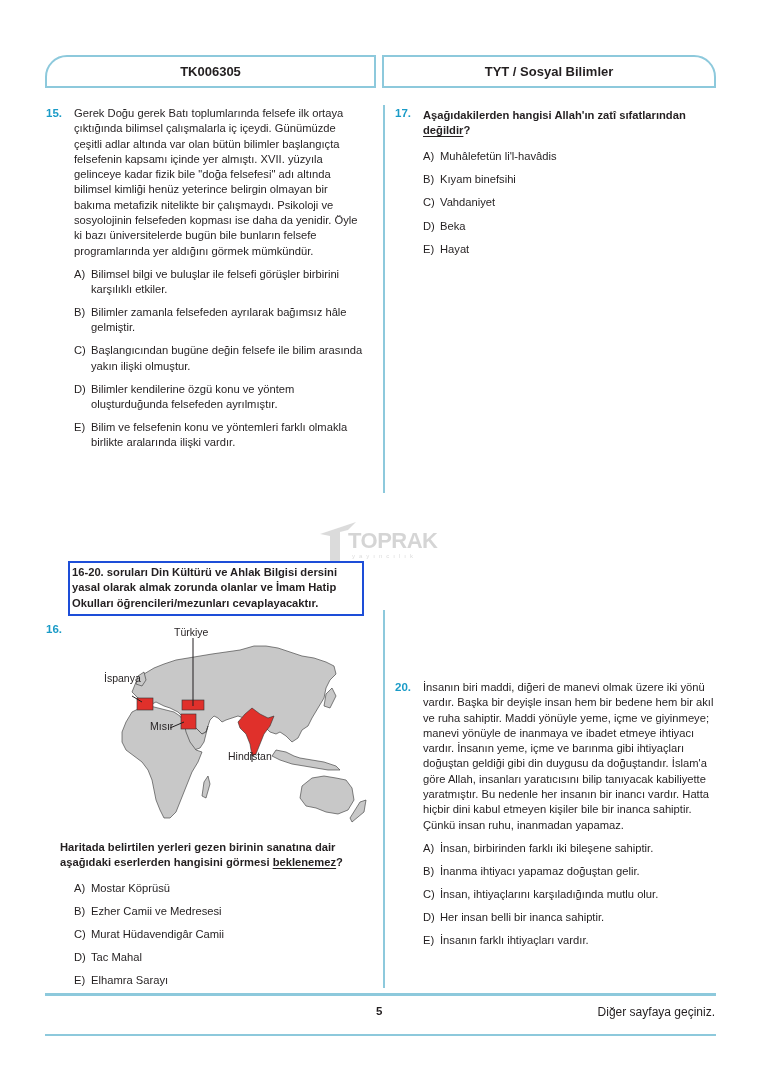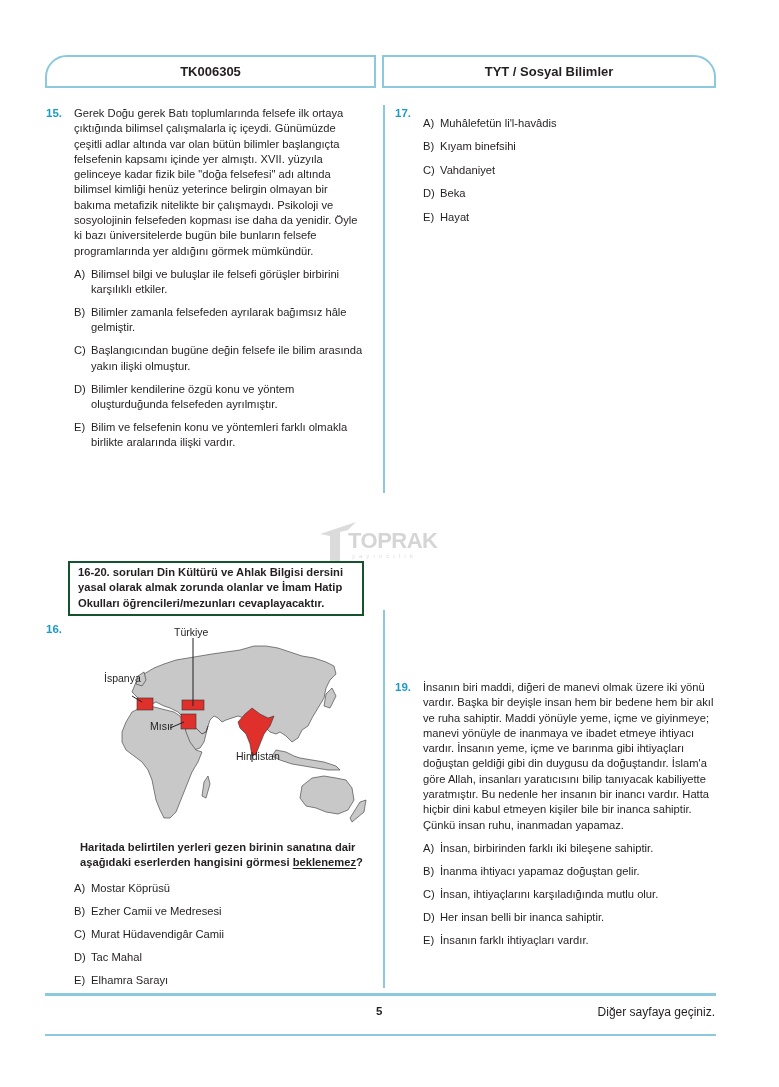--- a/index.html
+++ b/index.html
@@ -42,34 +42,34 @@
 
     #q15 { left: 46px; top: 106px; width: 318px; }
     #q17 { left: 395px; top: 106px; width: 320px; }
     #q17 .opts { margin-top: 10px; }
     #q17 .opt { margin-bottom: 8.1px; }
     #q16 { left: 46px; top: 622px; width: 330px; }
     #q18 { left: 395px; top: 680px; width: 320px; }
 
     #notice {
       position: absolute; left: 68px; top: 561px; width: 296px;
-      border: 2px solid #14532d; padding: 2px 6px 3px 8px;
+      border: 2px solid #1d4ed8; padding: 2px 6px 3px 2px;
       font-size: 11.2px; line-height: 15.3px; font-weight: bold;
       background: #fff;
     }
 
     #watermark { position: absolute; left: 318px; top: 516px; width: 130px; height: 50px; opacity: 0.35; }
     #wm-text { position: absolute; left: 30px; top: 12px; font-size: 22px; font-weight: bold; color: #8a8a8a; letter-spacing: -0.5px; }
     #wm-sub { position: absolute; left: 34px; top: 37px; font-size: 6px; color: #999; letter-spacing: 4px; }
     #wm-mark { position: absolute; left: 0; top: 0; }
 
     #map { position: absolute; left: 80px; top: 622px; width: 292px; height: 210px; }
     .map-label { position: absolute; font-size: 10.5px; color: #231f20; }
 
-    #q16-stem { position: absolute; left: 80px; top: 840px; width: 300px; font-size: 11.2px; line-height: 15.3px; font-weight: bold; }
+    #q16-stem { position: absolute; left: 60px; top: 840px; width: 300px; font-size: 11.2px; line-height: 15.3px; font-weight: bold; }
     #q16-opts { position: absolute; left: 74px; top: 881px; width: 300px; font-size: 11.2px; line-height: 15.3px; }
     #q16-opts .opt { margin-bottom: 7.6px; }
 
     #page-num { position: absolute; left: 376px; top: 1005px; font-size: 11.5px; font-weight: bold; }
     #next-page { position: absolute; right: 64px; top: 1005px; font-size: 12px; }
   </style>
 </head>
 <body>
 
 <div class="hdr-box" id="hdr-left">
@@ -107,20 +107,21 @@
           <span class="lbl">E)</span>
           <span class="txt">Bilim ve felsefenin konu ve yöntemleri farklı olmakla birlikte aralarında ilişki vardır.</span>
         </div>
     </div>
   </div>
 </div>
 
 <div class="q" id="q17">
   <span class="qnum">17.</span>
   <div class="qbody">
+    <p class="stem"><span>Aşağıdakilerden hangisi Allah'ın zatî sıfatlarından </span><span class="ul">değildir</span><span>?</span></p>
     <div class="opts">
       <div class="opt">
           <span class="lbl">A)</span>
           <span class="txt">Muhâlefetün li'l-havâdis</span>
         </div>
       <div class="opt">
           <span class="lbl">B)</span>
           <span class="txt">Kıyam binefsihi</span>
         </div>
       <div class="opt">
@@ -177,21 +178,21 @@
     <path fill="#e0302b" stroke="#333" stroke-width="0.6" d="M165,92 L172,86 L180,92 L188,96 L194,94 L190,104 L184,112 L180,122 L176,132 L172,134 L170,122 L166,112 L160,106 L158,100 Z"></path>
 
     <line x1="113" y1="16" x2="113" y2="84" stroke="#231f20" stroke-width="1"></line>
     <line x1="52" y1="74" x2="62" y2="80" stroke="#231f20" stroke-width="1"></line>
     <line x1="90" y1="106" x2="104" y2="100" stroke="#231f20" stroke-width="1"></line>
     <line x1="172" y1="130" x2="172" y2="140" stroke="#231f20" stroke-width="1"></line>
   </svg>
   <span class="map-label" style="left:94px; top:4px;text-align:center;">Türkiye</span>
   <span class="map-label" style="left:24px; top:50px;text-align:right;">İspanya</span>
   <span class="map-label" style="left:70px; top:98px;">Mısır</span>
-  <span class="map-label" style="left:156px; top:128px;">Hindistan</span>
+  <span class="map-label" style="left:148px; top:128px;">Hindistan</span>
 </div>
 
 <p id="q16-stem"><span>Haritada belirtilen yerleri gezen birinin sanatına dair aşağıdaki eserlerden hangisini görmesi </span><span class="ul">beklenemez</span><span>?</span></p>
 <div id="q16-opts">
   <div class="opt">
       <span class="lbl">A)</span>
       <span class="txt">Mostar Köprüsü</span>
     </div>
   <div class="opt">
       <span class="lbl">B)</span>
@@ -205,21 +206,21 @@
       <span class="lbl">D)</span>
       <span class="txt">Tac Mahal</span>
     </div>
   <div class="opt">
       <span class="lbl">E)</span>
       <span class="txt">Elhamra Sarayı</span>
     </div>
 </div>
 
 <div class="q" id="q18">
-  <span class="qnum">19.</span>
+  <span class="qnum">20.</span>
   <div class="qbody">
     <p>İnsanın biri maddi, diğeri de manevi olmak üzere iki yönü vardır. Başka bir deyişle insan hem bir bedene hem bir akıl ve ruha sahiptir. Maddi yönüyle yeme, içme ve giyinmeye; manevi yönüyle de inanmaya ve ibadet etmeye ihtiyacı vardır. İnsanın yeme, içme ve barınma gibi ihtiyaçları doğuştan geldiği gibi din duygusu da doğuştandır. İslam'a göre Allah, insanları yaratıcısını bilip tanıyacak kabiliyette yaratmıştır. Bu nedenle her insanın bir inancı vardır. Hatta hiçbir dini kabul etmeyen kişiler bile bir inanca sahiptir. Çünkü insan ruhu, inanmadan yapamaz.</p>
     <div class="opts">
       <div class="opt">
           <span class="lbl">A)</span>
           <span class="txt">İnsan, birbirinden farklı iki bileşene sahiptir.</span>
         </div>
       <div class="opt">
           <span class="lbl">B)</span>
           <span class="txt">İnanma ihtiyacı yapamaz doğuştan gelir.</span>

